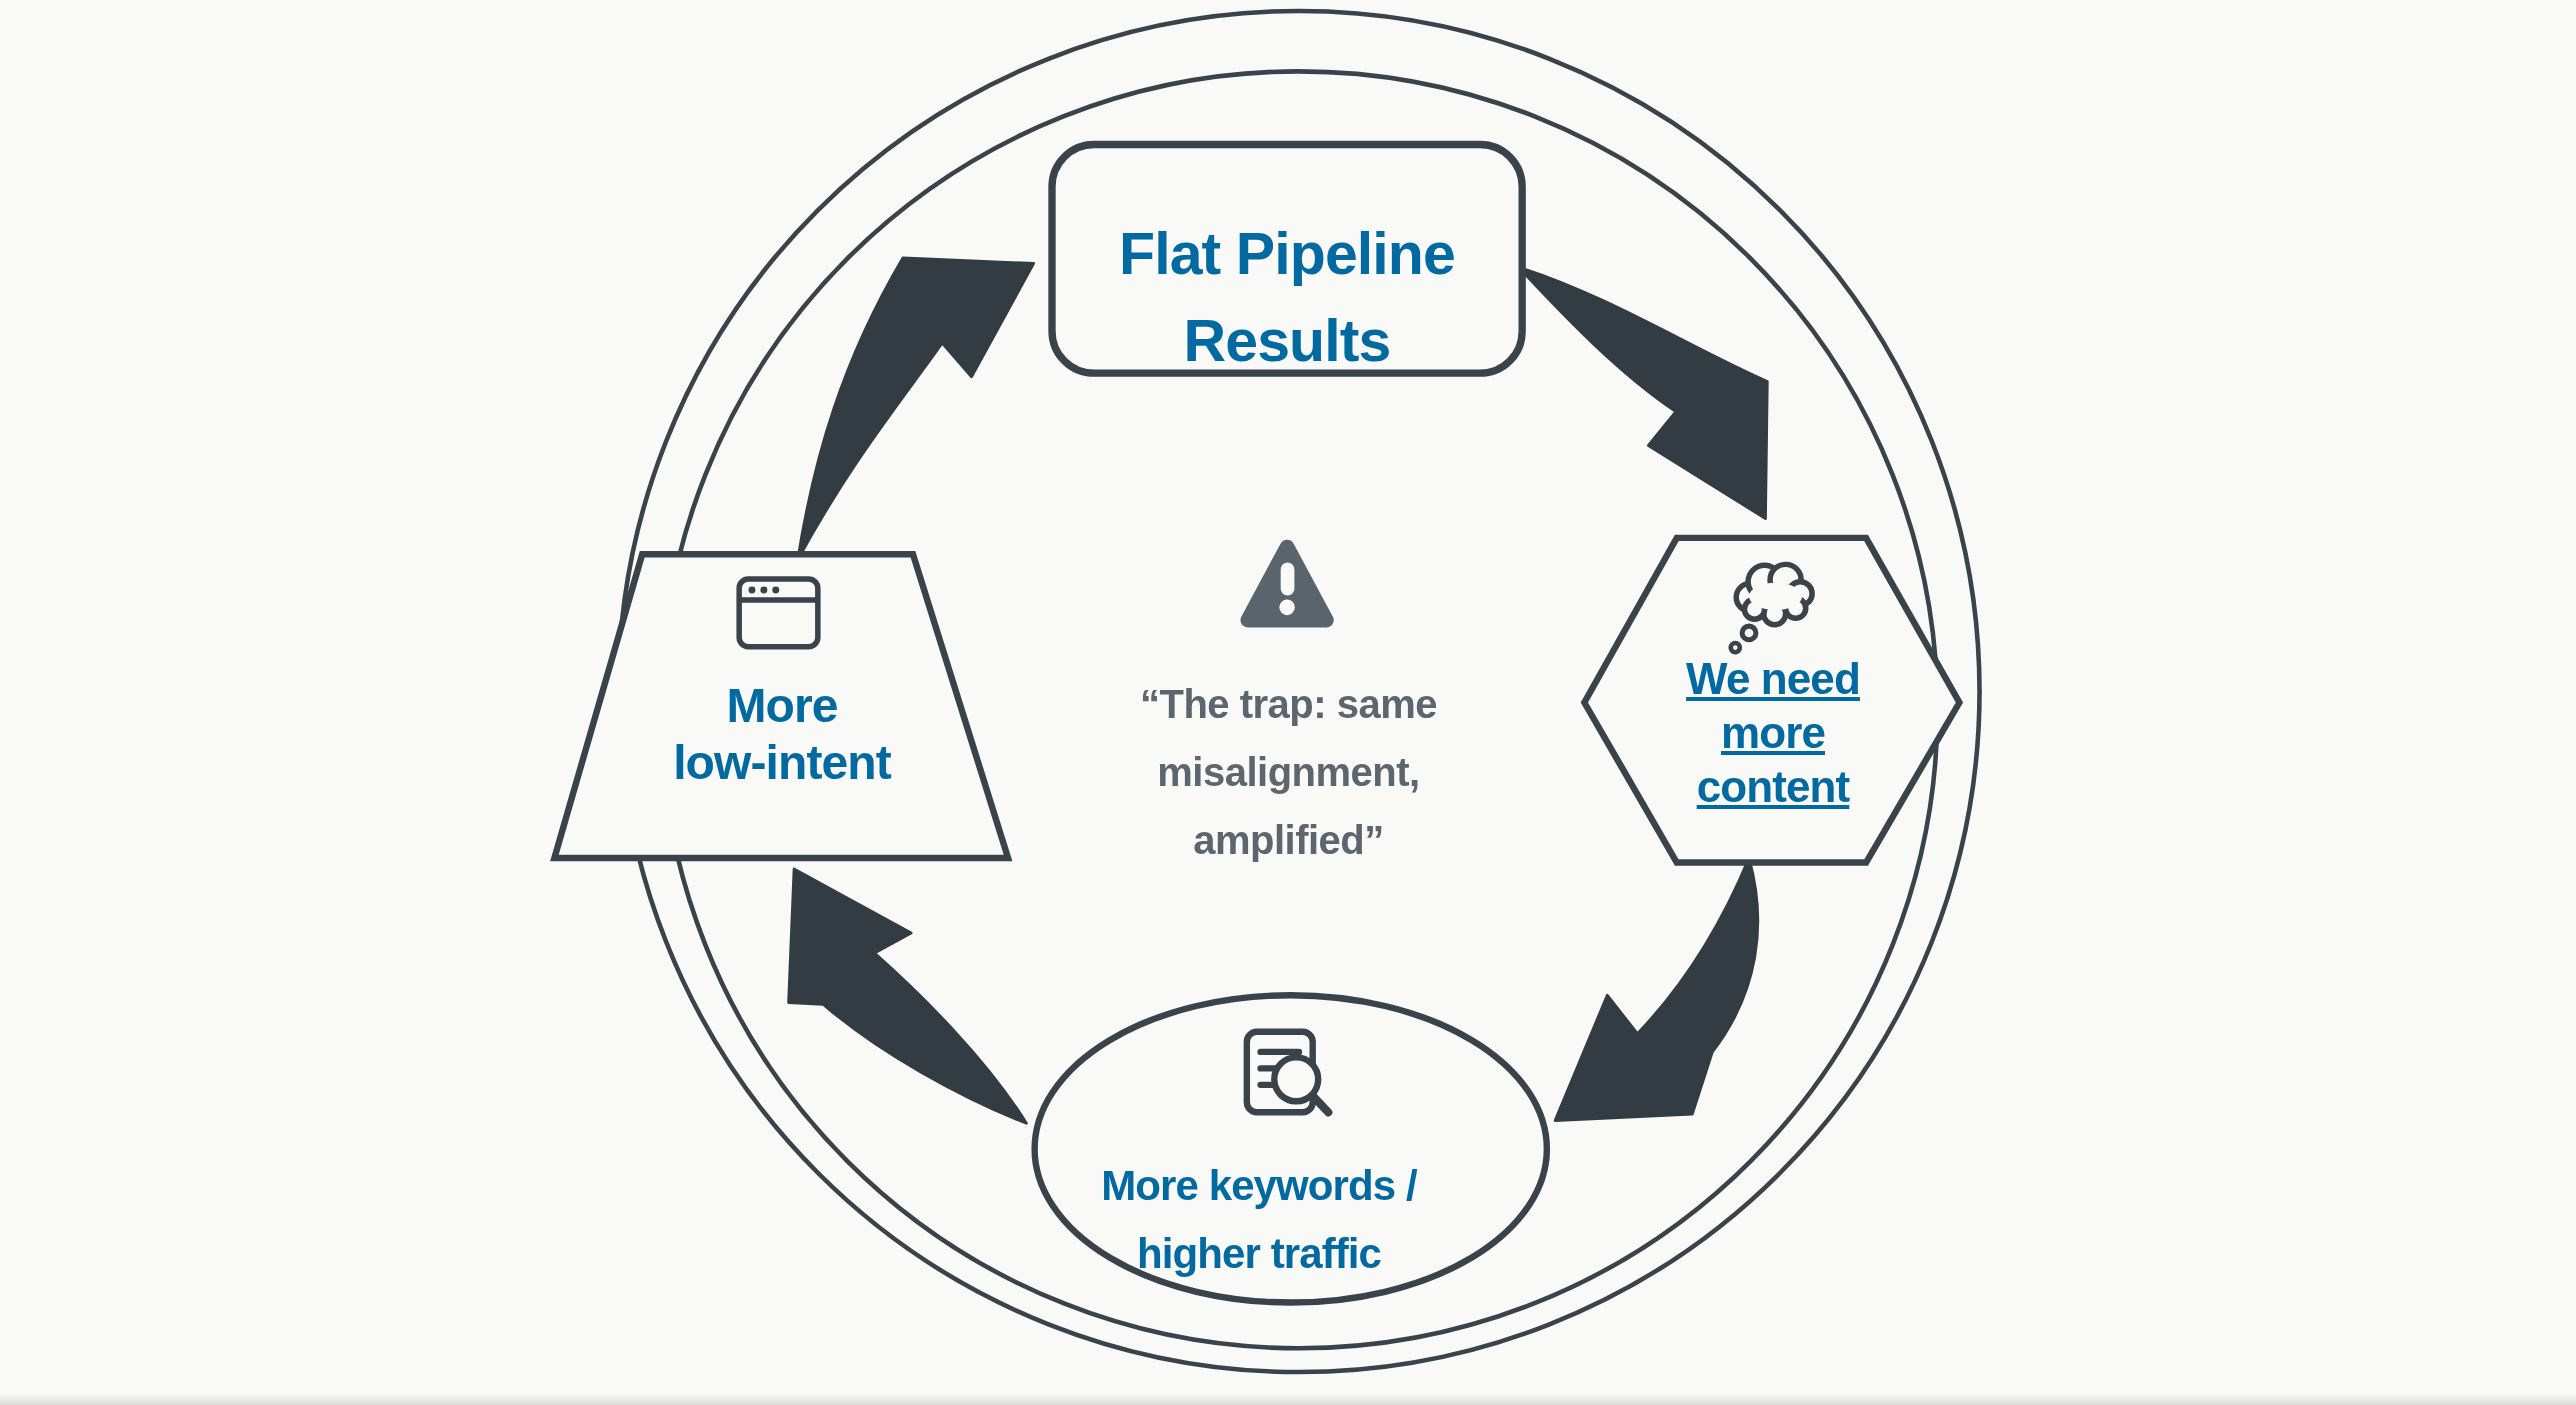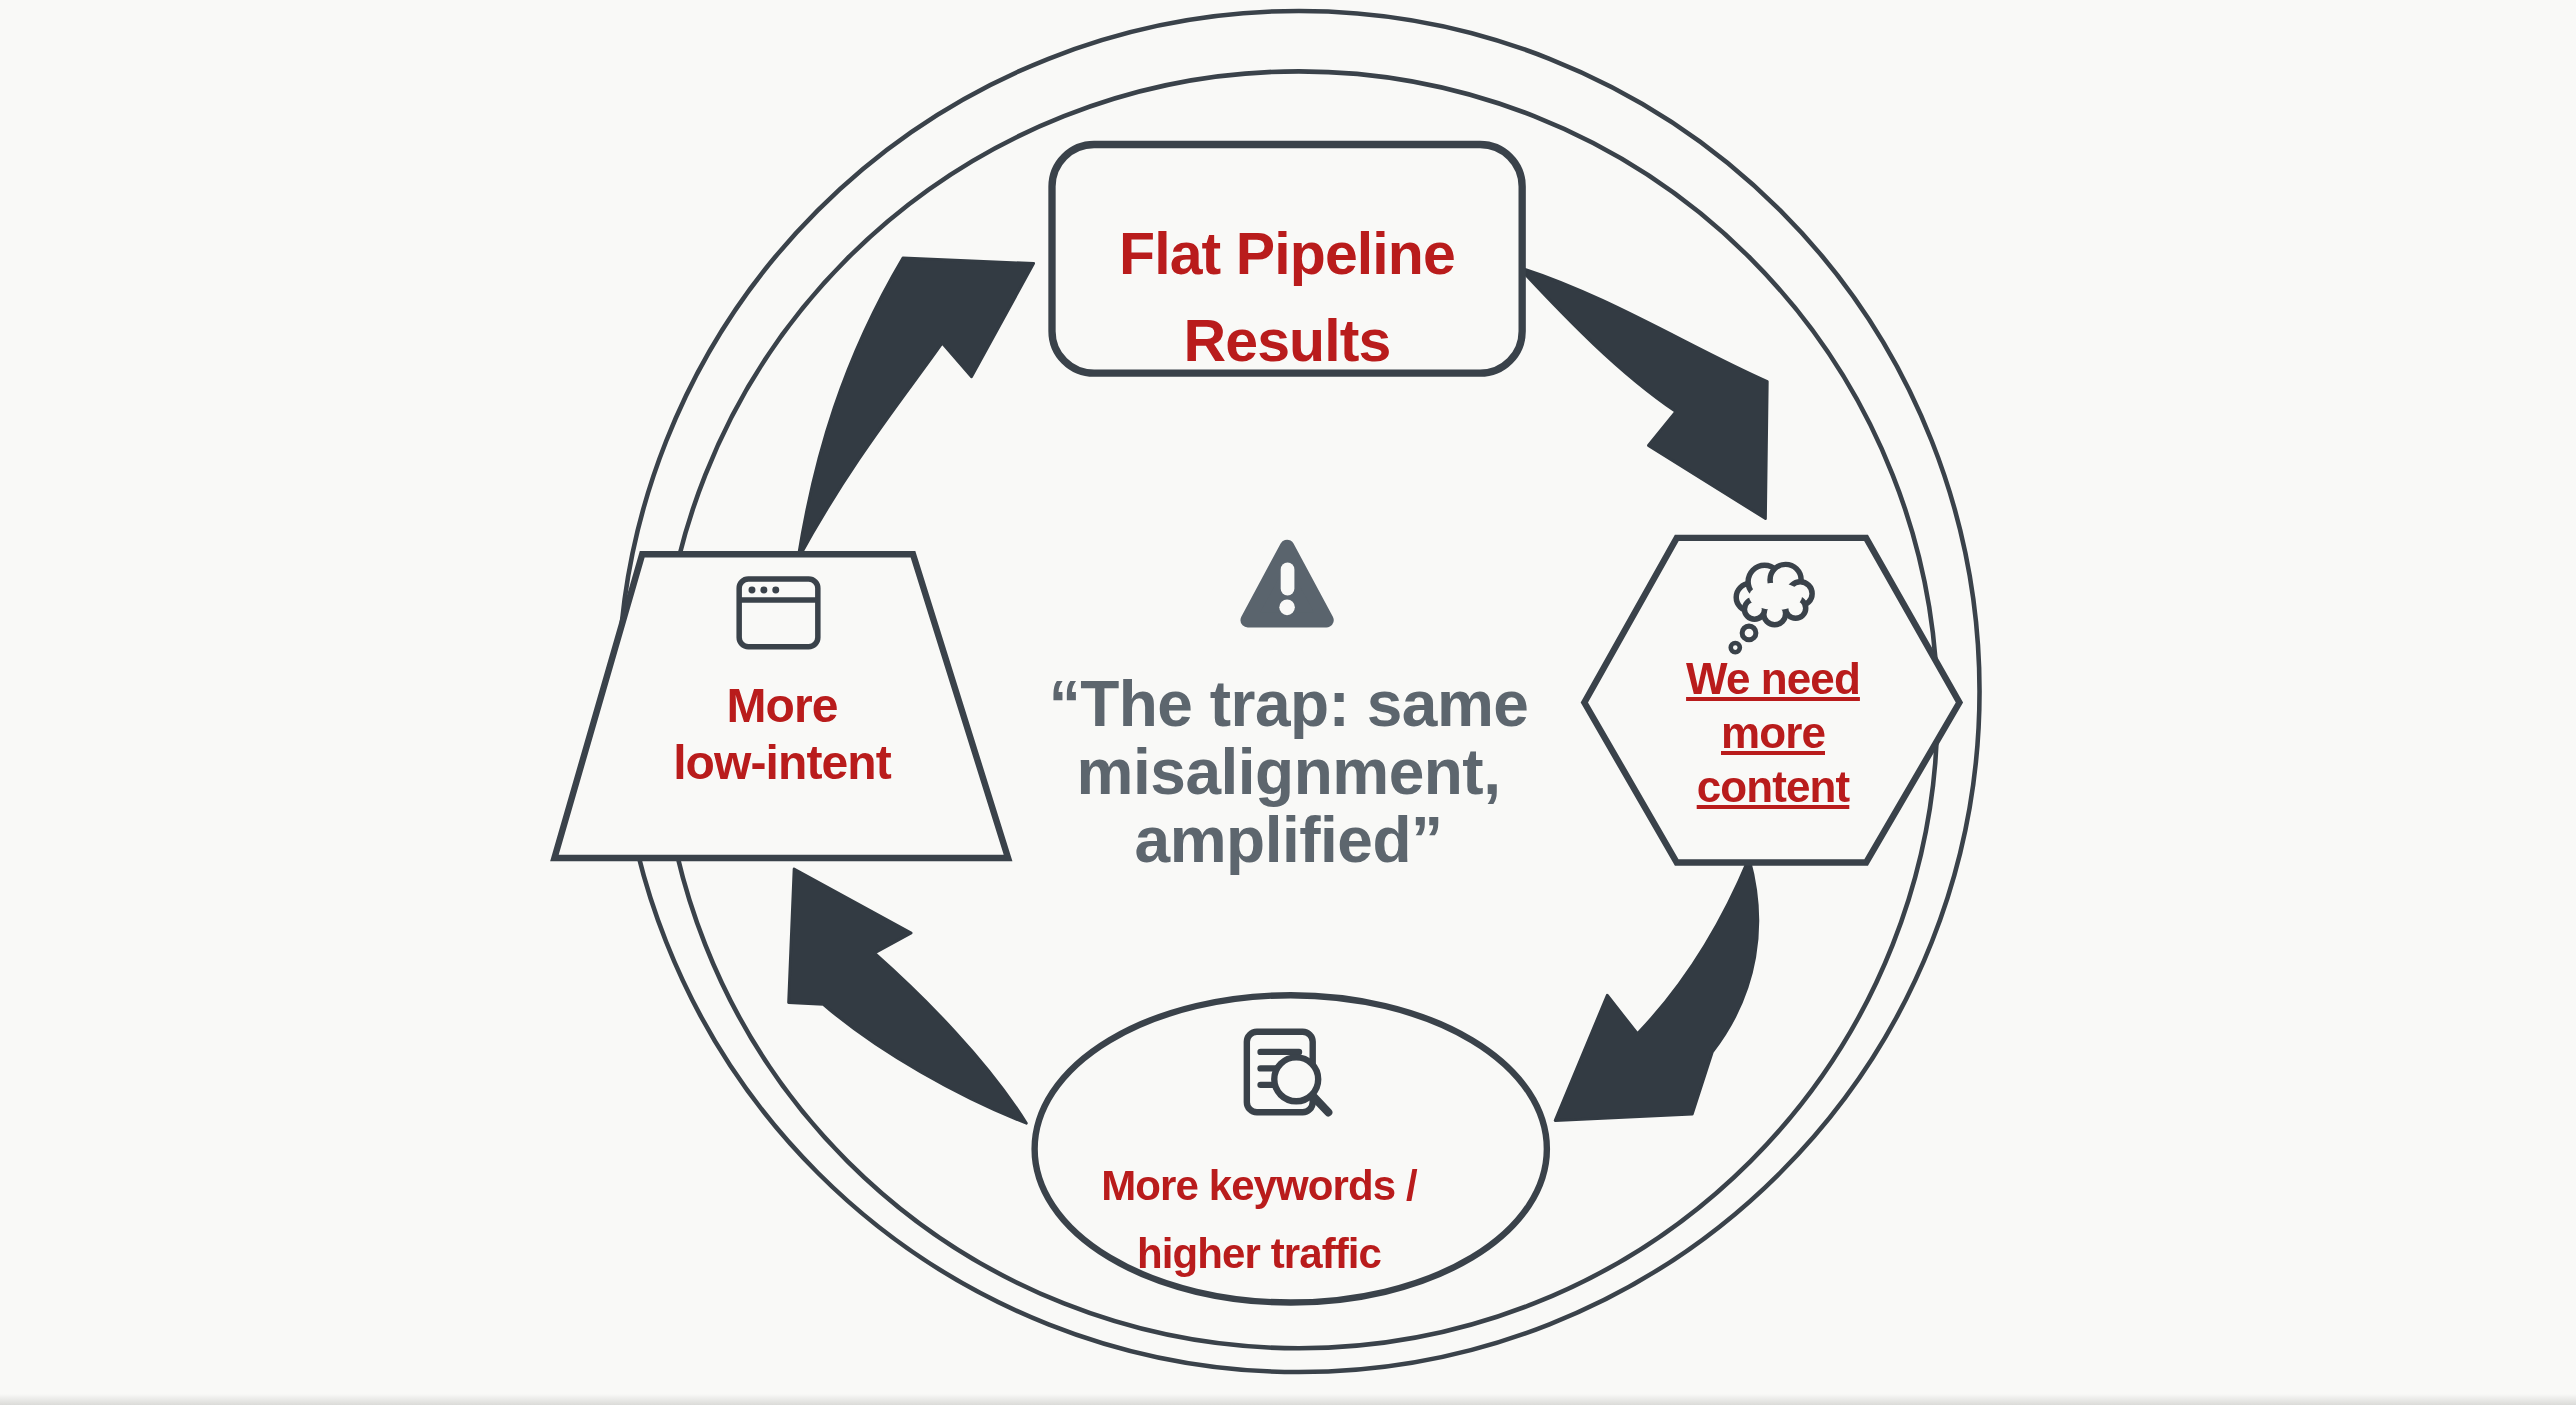--- a/index.html
+++ b/index.html
@@ -18,27 +18,27 @@
     height: 1405px;
   }
   .label {
     position: absolute;
     text-align: center;
     font-weight: bold;
     letter-spacing: -0.9px;
     white-space: nowrap;
   }
   .label span { display: block; }
-  .node-text { color: #b91c1c; }
+  .node-text { color: #0369a1; }
   .quote-text { color: #5d666e; }
   .lbl-box     { left: 1052px; top: 211px;  width: 470px; font-size: 59px; line-height: 87px; }
   .lbl-hex     { left: 1610px; top: 652px;  width: 326px; font-size: 44px; line-height: 54px; text-decoration: underline; }
   .lbl-ellipse { left: 1012px; top: 1152px; width: 494px; font-size: 42px; line-height: 68px; }
   .lbl-trap    { left: 576px;  top: 677px;  width: 412px; font-size: 48px; line-height: 57px; }
-  .lbl-quote   { left: 1014px; top: 670px;  width: 549px; font-size: 64px; line-height: 68px; letter-spacing: -0.5px; text-align: center; }
+  .lbl-quote   { left: 1014px; top: 670px;  width: 549px; font-size: 40px; line-height: 68px; letter-spacing: -0.5px; text-align: center; }
   .bottom-shade {
     position: absolute;
     left: 0; bottom: 0;
     width: 100%; height: 11px;
     background: linear-gradient(to top, rgba(110,110,105,0.22), rgba(110,110,105,0));
   }
 </style>
 </head>
 <body>
 

